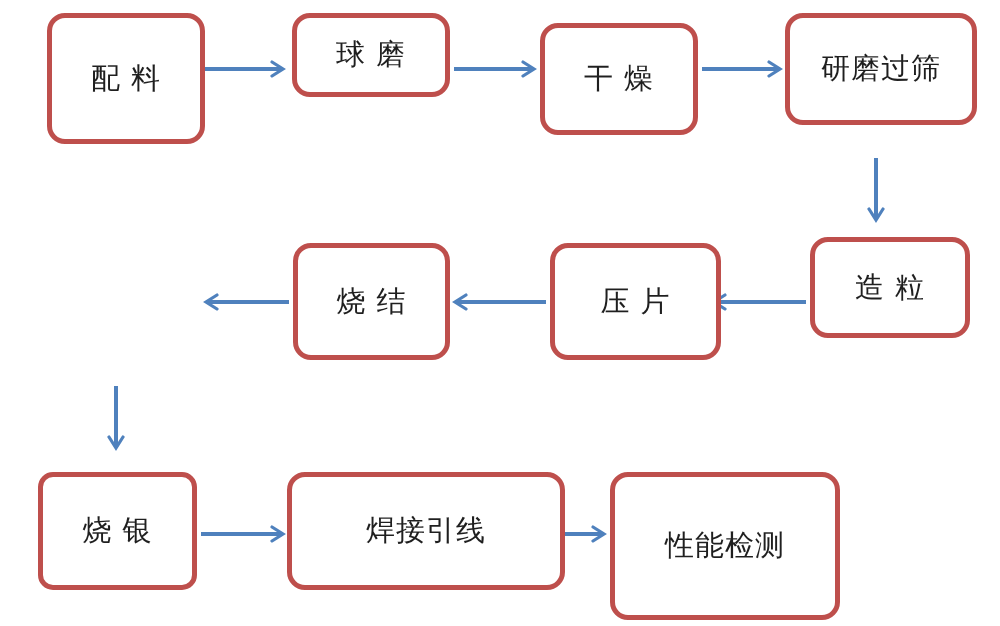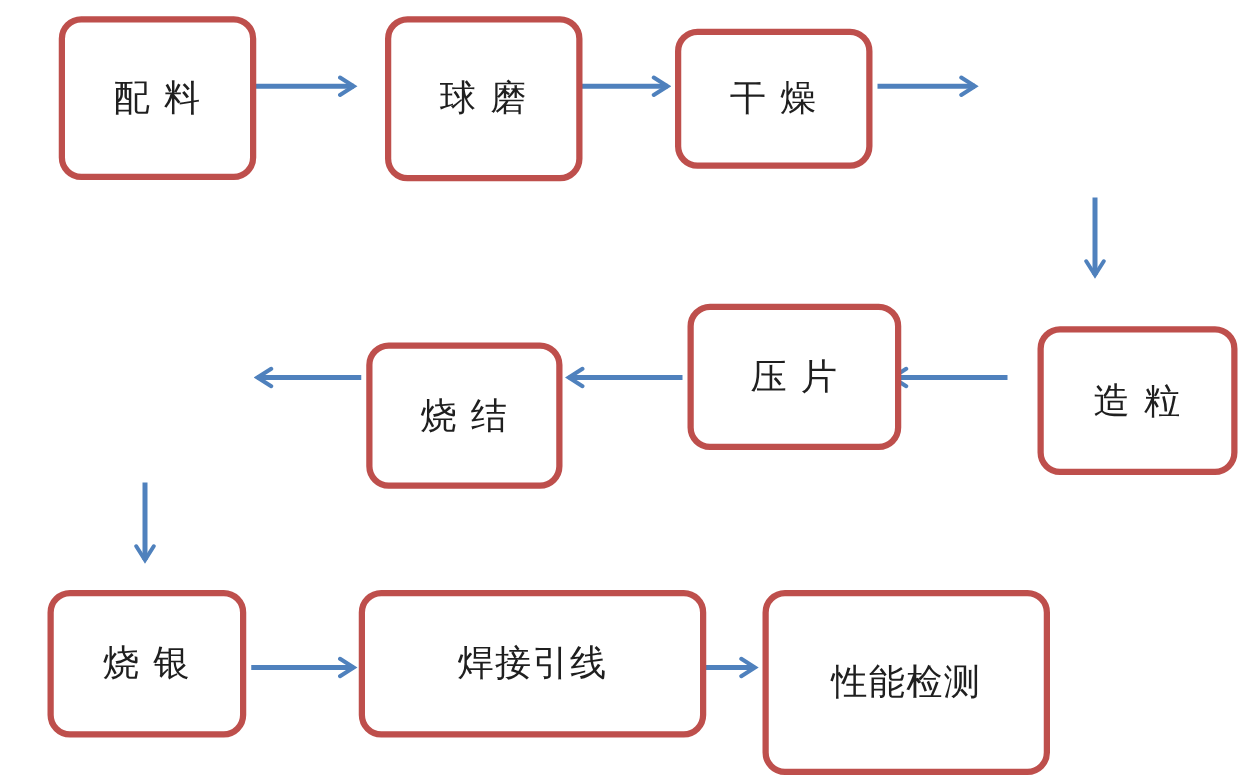--- a/index.html
+++ b/index.html
@@ -66,24 +66,25 @@
     <line class="arrow" x1="876" y1="158" x2="876" y2="220" marker-end="url(#arrowhead)"></line>
     <line class="arrow" x1="806" y1="302" x2="714" y2="302" marker-end="url(#arrowhead)"></line>
     <line class="arrow" x1="546" y1="302" x2="455" y2="302" marker-end="url(#arrowhead)"></line>
     <line class="arrow" x1="289" y1="302" x2="206" y2="302" marker-end="url(#arrowhead)"></line>
     <line class="arrow" x1="116" y1="386" x2="116" y2="448" marker-end="url(#arrowhead)"></line>
     <line class="arrow" x1="201" y1="534" x2="283" y2="534" marker-end="url(#arrowhead)"></line>
     <line class="arrow" x1="521" y1="534" x2="604" y2="534" marker-end="url(#arrowhead)"></line>
   </svg>
 
   <div class="node" style="left:47px;  top:13px;  width:158px; height:131px;">配 料</div>
-  <div class="node" style="left:308px; top:13px;  width:158px; height:132px;">球 磨</div>
+  <div class="node" style="left:292px; top:13px;  width:158px; height:84px;">球 磨</div>
   <div class="node" style="left:540px; top:13px;  width:158px; height:112px;margin-top:10px;">干 燥</div>
+  <div class="node" style="left:785px; top:13px;  width:192px; height:112px;">研磨过筛</div>
 
-  <div class="node" style="left:810px; top:261px; width:160px; height:119px;margin-left:20px;">造 粒</div>
+  <div class="node" style="left:810px; top:237px; width:160px; height:101px;">造 粒</div>
   <div class="node" style="left:550px; top:243px; width:171px; height:117px;">压 片</div>
-  <div class="node" style="left:293px; top:243px; width:157px; height:117px;margin-top:31px;">烧 结</div>
+  <div class="node" style="left:293px; top:243px; width:157px; height:117px;">烧 结</div>
 
-  <div class="node" style="left:38px;  top:472px; width:159px; height:118px;">烧 银</div>
+  <div class="node" style="left:38px;  top:472px; width:159px; height:118px;border-radius:15px;">烧 银</div>
   <div class="node" style="left:287px; top:472px; width:278px; height:118px;">焊接引线</div>
   <div class="node" style="left:610px; top:472px; width:230px; height:148px;">性能检测</div>
 
 </div>
 
 </body></html>

